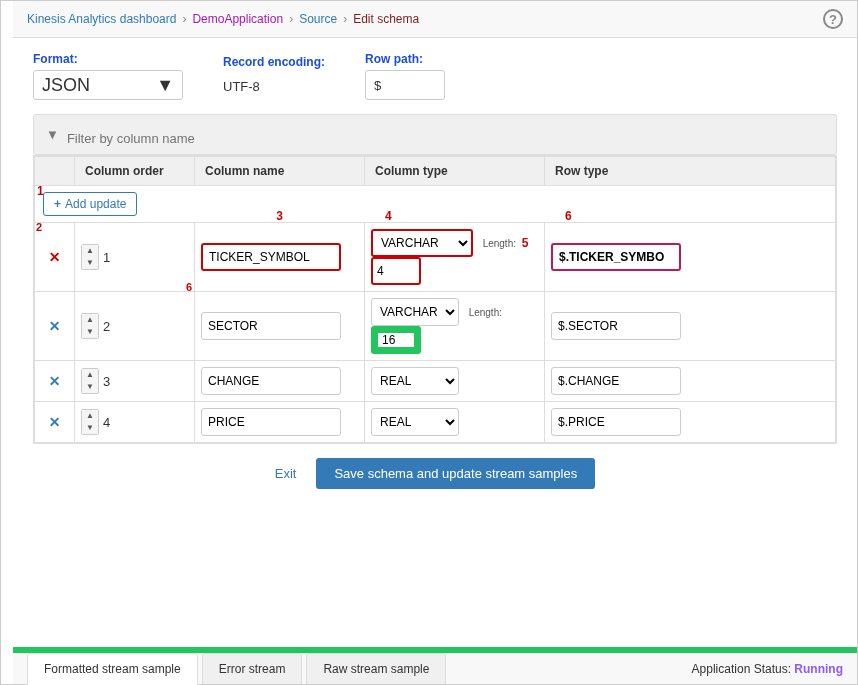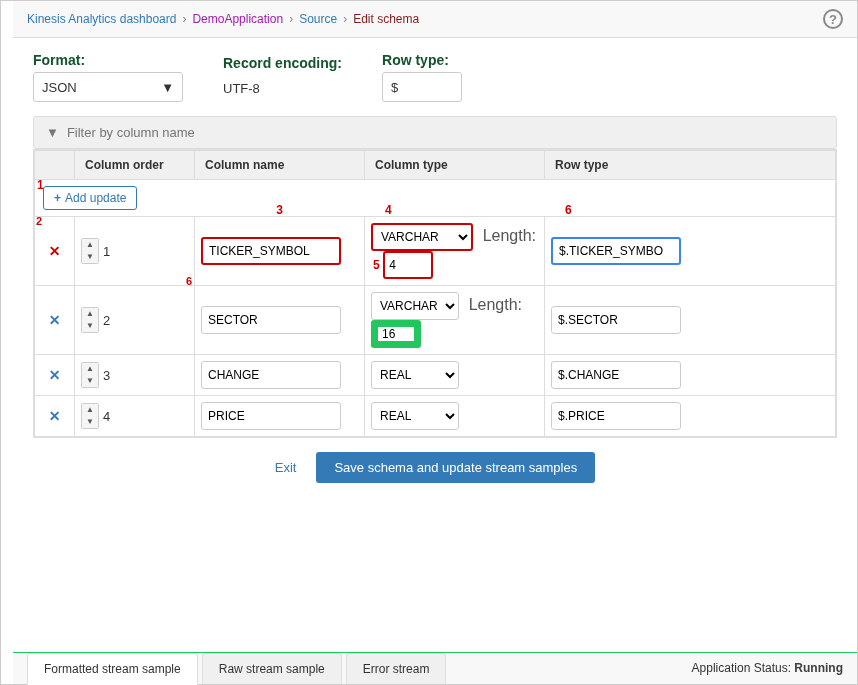--- a/index.html
+++ b/index.html
@@ -51,32 +51,32 @@
       flex-direction: column;
     }
     
     .format-row {
       display: flex;
       align-items: flex-end;
       gap: 40px;
       margin-bottom: 14px;
     }
     .field-group { display: flex; flex-direction: column; gap: 4px; }
-    .field-group label { font-size: 14px; font-weight: bold; color: #14532d; }
+    .field-group label { font-size: 12px; font-weight: bold; color: #1d4ed8; }
     .select-wrapper {
       display: flex; align-items: center;
       border: 1px solid #ccc;
       border-radius: 3px;
       background: #fff;
       width: 150px; height: 30px;
       padding: 0 8px;
       justify-content: space-between;
       cursor: pointer;
     }
-    .select-wrapper span { font-size: 13px; color: #333; }
+    .select-wrapper span { font-size: 18px; color: #333; }
     .chevron { font-size: 10px; color: #555; }
     .encoding-value { font-size: 13px; color: #333; padding: 6px 0; }
     .rowpath-input {
       border: 1px solid #ccc;
       border-radius: 3px;
       width: 80px; height: 30px;
       padding: 0 8px;
       font-size: 13px;
       color: #333;
     }
@@ -92,20 +92,21 @@
       gap: 8px;
     }
     .filter-icon { color: #777; font-size: 13px; }
     .filter-input {
       border: none;
       background: transparent;
       font-size: 13px;
       color: #000000;
       outline: none;
       width: 300px;
+      margin-top: 8px;
     }
     
     .schema-table {
       width: 100%;
       border-collapse: collapse;
       border: 1px solid #ddd;
     }
     .schema-table th {
       background: #f0f0f0;
       border: 1px solid #ddd;
@@ -181,22 +182,22 @@
       width: 50px; height: 28px;
     }
     .length-input.highlighted { border: 2px solid #cc0000; }
     .rowpath-cell-input {
       border: 1px solid #ccc;
       border-radius: 3px;
       padding: 4px 6px;
       font-size: 12px;
       width: 130px; height: 28px;
     }
-    .rowpath-cell-input.highlighted { border: 2px solid #3b82f6; }
-    .length-label { font-size: 16px; color: #555; }
+    .rowpath-cell-input.highlighted { border: 2px solid #be185d; font-weight: bold; }
+    .length-label { font-size: 10px; color: #555; }
     
     .action-row {
       display: flex;
       justify-content: center;
       align-items: center;
       gap: 20px;
       padding: 14px 0 10px 0;
     }
     .exit-btn {
       background: none; border: none;
@@ -205,21 +206,22 @@
     }
     .save-btn {
       background: #337ab7; color: #fff;
       border: none; border-radius: 3px;
       padding: 8px 18px; font-size: 13px;
       cursor: pointer;
     }
     
     .bottom-tabs {
       display: flex;
-      border-top: 1px solid #22c55e;
+      align-items: flex-end;
+      border-top: 6px solid #22c55e;
       background: #f8f8f8;
       padding: 0 14px;
     }
     .tab {
       padding: 8px 16px;
       font-size: 12px;
       border: 1px solid #ddd;
       border-bottom: none;
       border-radius: 3px 3px 0 0;
       cursor: pointer;
@@ -232,21 +234,21 @@
       border-bottom: 1px solid #fff;
       margin-bottom: -1px;
       color: #333;
     }
     .app-status {
       margin-left: auto;
       font-size: 12px;
       color: #333;
       padding: 8px 0;
     }
-    .status-running { color: #404040; font-weight: bold; }
+    .status-running { color: #8b5cf6; font-weight: bold; }
     
     .num-annotation {
       color: #cc0000;
       font-size: 12px;
       font-weight: bold;
     }
     .table-wrapper {
       border: 1px solid #ddd;
       overflow: hidden;
     }
@@ -277,21 +279,21 @@
         <div class="select-wrapper">
           <span>JSON</span>
           <span class="chevron">▼</span>
         </div>
       </div>
       <div class="field-group">
         <label>Record encoding:</label>
         <div class="encoding-value">UTF-8</div>
       </div>
       <div class="field-group">
-        <label>Row type:</label>
+        <label>Row path:</label>
         <input type="text" class="rowpath-input" value="$" style="">
       </div>
     </div>
 
     <div class="filter-bar">
       <span class="filter-icon">▼</span>
       <input type="text" class="filter-input" placeholder="Filter by column name" style="">
     </div>
 
     <div class="table-wrapper">
@@ -447,20 +449,20 @@
     </div>
 
     <div class="action-row">
       <button class="exit-btn">Exit</button>
       <button class="save-btn">Save schema and update stream samples</button>
     </div>
   </div>
 
   <div class="bottom-tabs">
     <div class="tab active">Formatted stream sample</div>
+    <div class="tab">Error stream</div>
     <div class="tab">Raw stream sample</div>
-    <div class="tab">Error stream</div>
     <div class="app-status">
       <span>Application Status:</span>
       <span class="status-running">Running</span>
     </div>
   </div>
 </div>
 
 </body></html>

